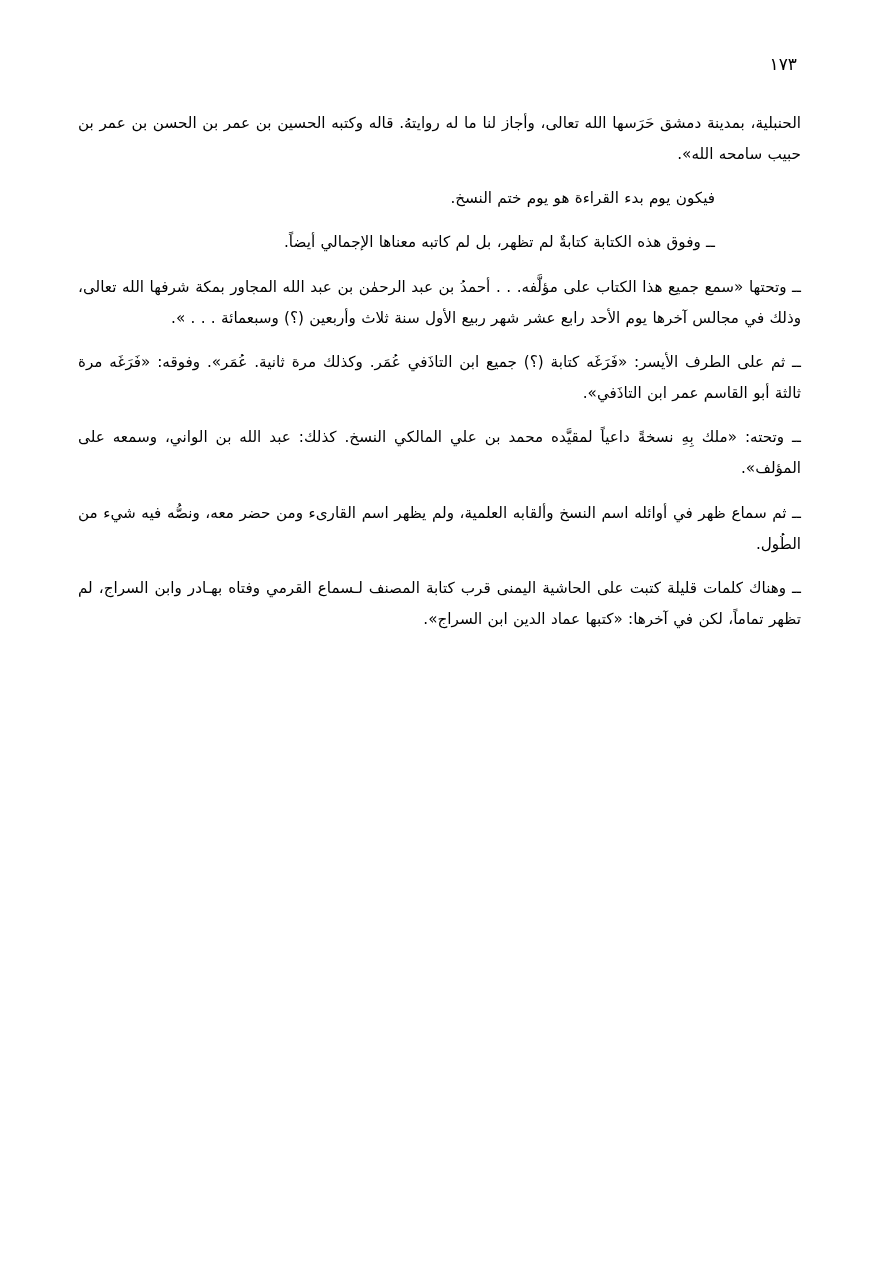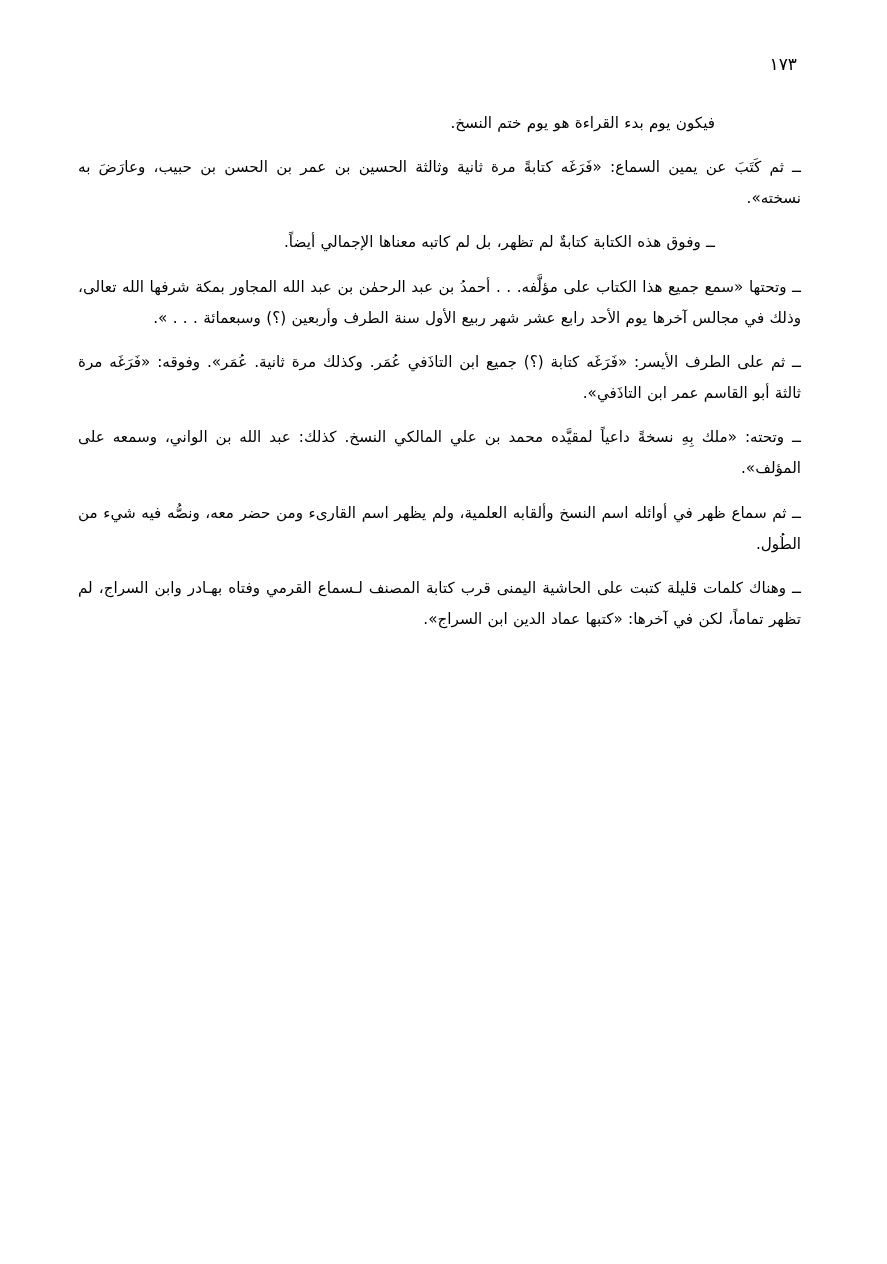--- a/index.html
+++ b/index.html
@@ -56,28 +56,28 @@
 </style>
 </head>
 <body>
 
 <div class="page">
 
   <div class="page-number">١٧٣</div>
 
   <div class="content">
 
+    <p class="para">الحنبلية، بمدينة دمشق حَرَسها الله تعالى، وأجاز لنا ما له روايتهُ. قاله وكتبه الحسين بن عمر بن الحسن بن عمر بن حبيب سامحه الله».</p>
 
     <p class="para center-ish">فيكون يوم بدء القراءة هو يوم ختم النسخ.</p>
 
-    <p class="para">ــ ثم كَتَبَ عن يمين السماع: «فَرَغَه كتابةً مرة ثانية وثالثة الحسين بن عمر بن الحسن بن حبيب، وعارَضَ به نسخته».</p>
 
     <p class="para center-ish">ــ وفوق هذه الكتابة كتابةٌ لم تظهر، بل لم كاتبه معناها الإجمالي أيضاً.</p>
 
-    <p class="para">ــ وتحتها «سمع جميع هذا الكتاب على مؤلَّفه. . . أحمدُ بن عبد الرحمٰن بن عبد الله المجاور بمكة شرفها الله تعالى، وذلك في مجالس آخرها يوم الأحد رابع عشر شهر ربيع الأول سنة الطرف وأربعين (؟) وسبعمائة . . . ».</p>
+    <p class="para">ــ وتحتها «سمع جميع هذا الكتاب على مؤلَّفه. . . أحمدُ بن عبد الرحمٰن بن عبد الله المجاور بمكة شرفها الله تعالى، وذلك في مجالس آخرها يوم الأحد رابع عشر شهر ربيع الأول سنة ثلاث وأربعين (؟) وسبعمائة . . . ».</p>
 
     <p class="para">ــ ثم على الطرف الأيسر: «فَرَغَه كتابة (؟) جميع ابن التاذَفي عُمَر. وكذلك مرة ثانية. عُمَر». وفوقه: «فَرَغَه مرة ثالثة أبو القاسم عمر ابن التاذَفي».</p>
 
     <p class="para">ــ وتحته: «ملك بِهِ نسخةً داعياً لمقيَّده محمد بن علي المالكي النسخ. كذلك: عبد الله بن الواني، وسمعه على المؤلف».</p>
 
     <p class="para">ــ ثم سماع ظهر في أوائله اسم النسخ وألقابه العلمية، ولم يظهر اسم القارىء ومن حضر معه، ونصُّه فيه شيء من الطُول.</p>
 
     <p class="para">ــ وهناك كلمات قليلة كتبت على الحاشية اليمنى قرب كتابة المصنف لـسماع القرمي وفتاه بهـادر وابن السراج، لم تظهر تماماً، لكن في آخرها: «كتبها عماد الدين ابن السراج».</p>
 
   </div>

